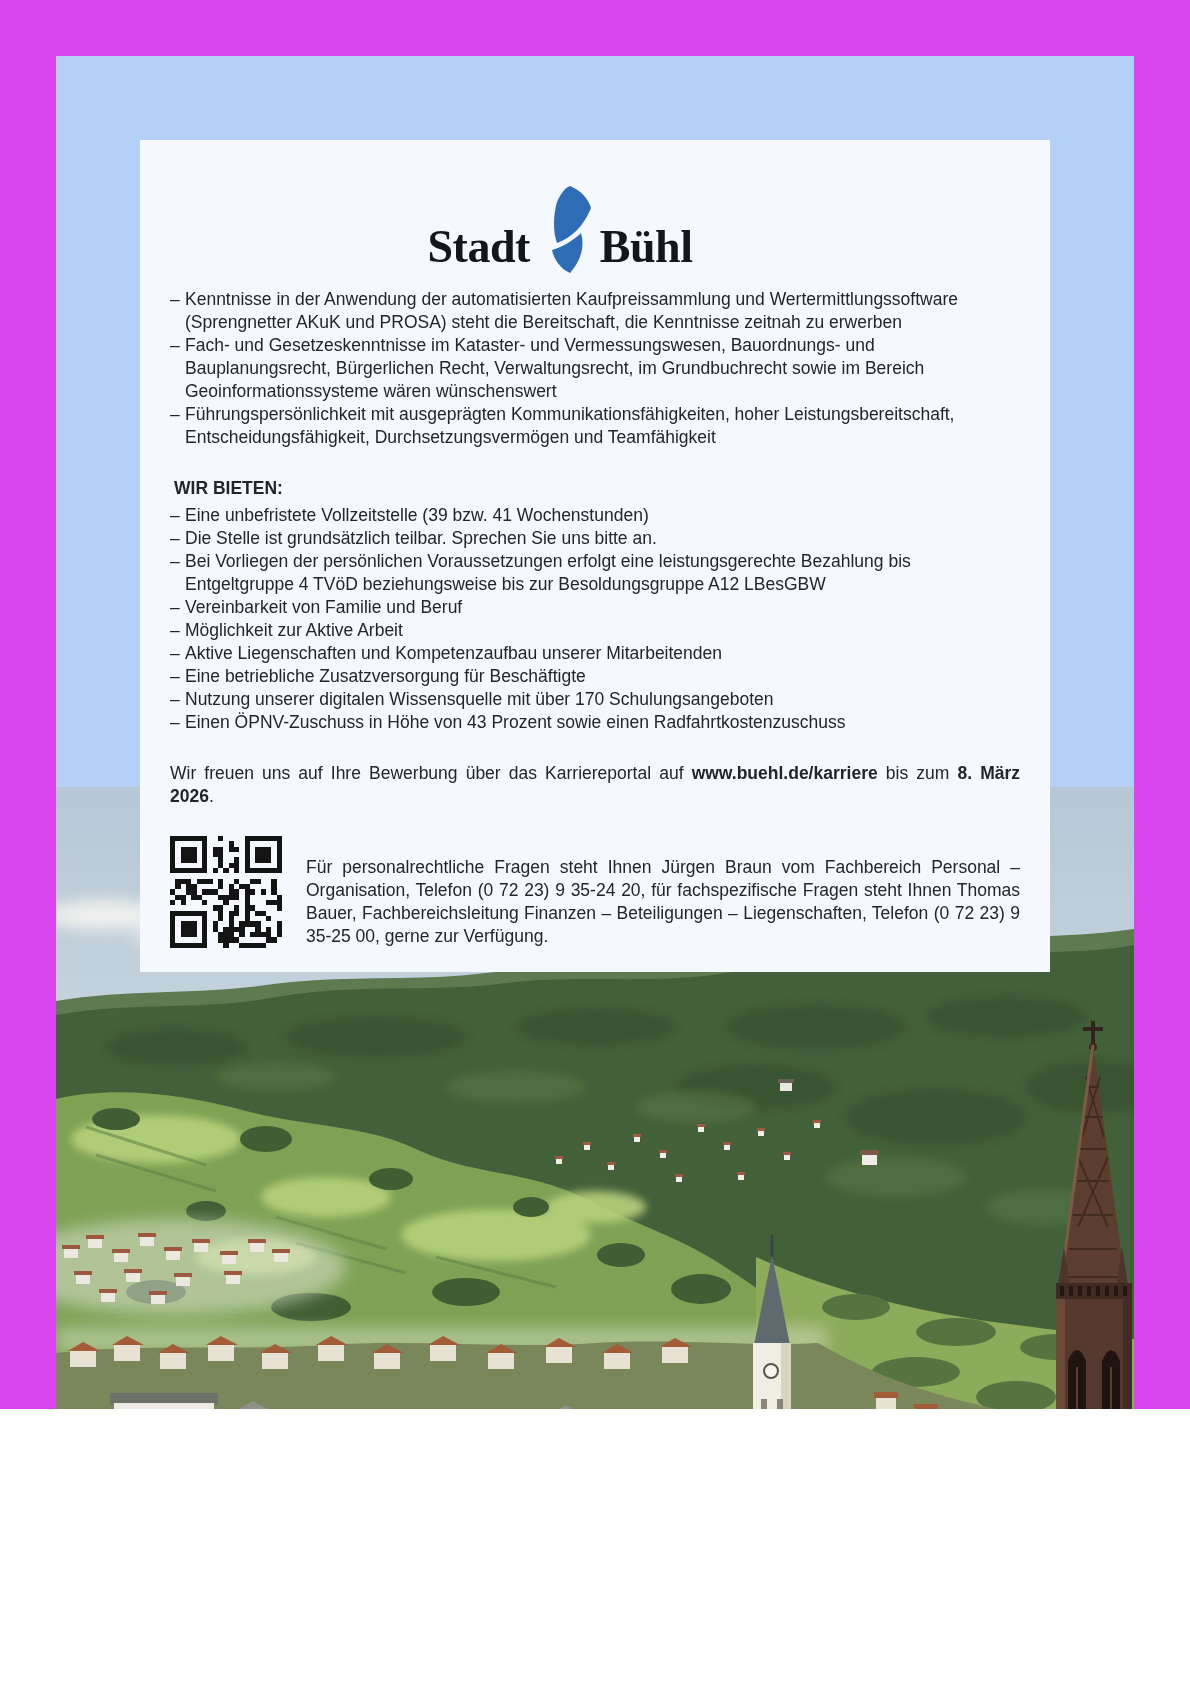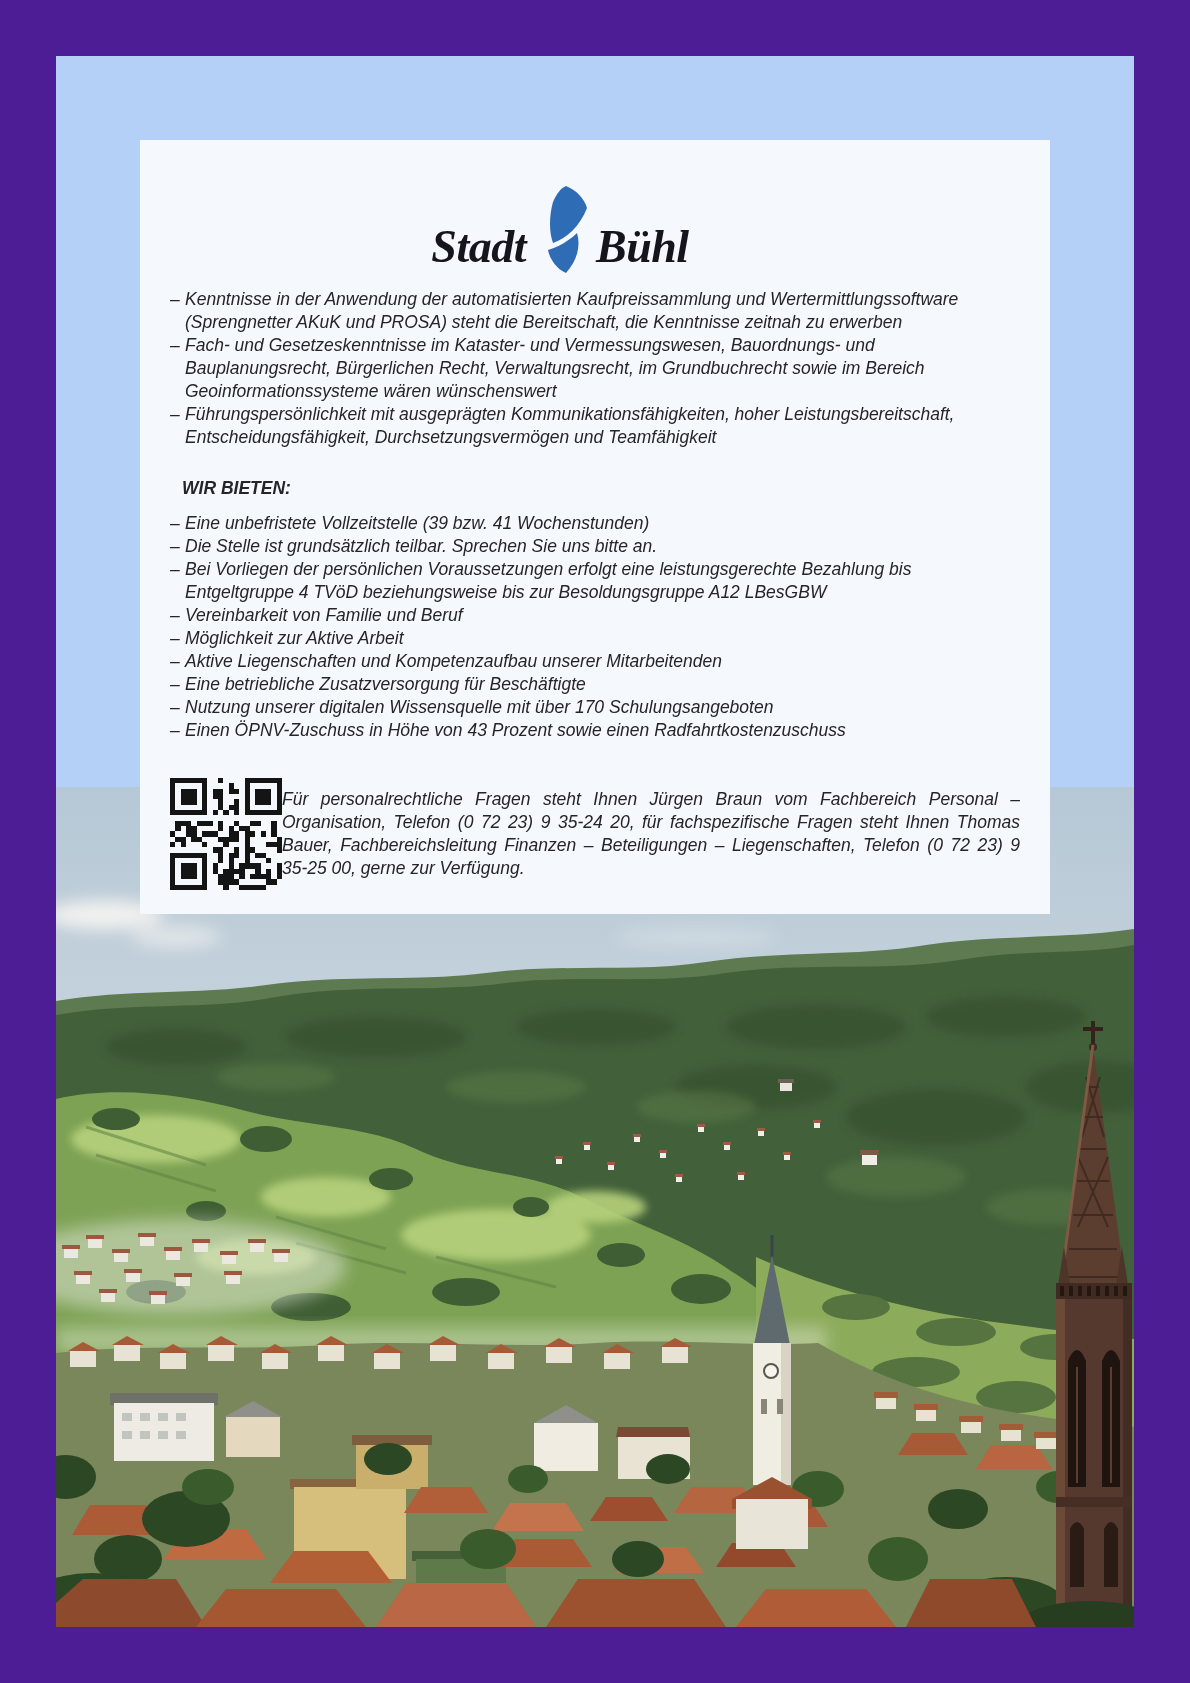--- a/index.html
+++ b/index.html
@@ -1,36 +1,36 @@
 <!DOCTYPE html>
 <html lang="de"><head>
 <meta charset="utf-8">
 <title>Stadt Bühl</title>
 <style>
   html,body{margin:0;padding:0;background:#ffffff;}
-  .page{position:relative;width:1190px;height:1683px;background:#4c1d95;overflow:hidden;
-        font-family:"Liberation Sans", sans-serif;color:#23252b;font-style:italic;}
+  .page{position:relative;width:1190px;height:1409px;background:#d946ef;overflow:hidden;
+        font-family:"Liberation Sans", sans-serif;color:#23252b;}
   .blue-panel{position:absolute;left:56px;top:56px;width:1078px;height:731px;background:#b4d0f6;}
   .photo{position:absolute;left:56px;top:787px;width:1078px;height:840px;}
   .photo svg{display:block;}
   .card{position:absolute;left:140px;top:140px;width:910px;background:#f5f8fd;
         box-sizing:border-box;padding:22px 30px 24px;font-size:17.5px;line-height:23px;}
   .logo-row{display:flex;justify-content:center;align-items:flex-end;height:92px;
             margin:16px 70px 18px 0;}
   .logo-word{font-family:"Liberation Serif", serif;font-weight:bold;font-size:46px;
              line-height:46px;color:#15161d;letter-spacing:-0.5px;}
   .logo-mark{width:52px;height:88px;margin:0 8px -4px 10px;flex:none;}
   .dlist{list-style:none;margin:0 0 28px;padding:0;}
   .dlist li{display:flex;}
   .dlist .dash{width:15px;flex:none;}
   .dlist .txt{flex:1;}
-  .sec-h{margin:12px;font-weight:bold;}
+  .sec-h{margin:4px;font-weight:bold;}
   .just{text-align:justify;margin:0;}
   .b{font-weight:bold;}
-  .contact-row{display:flex;margin-top:36px;align-items:center;}
+  .contact-row{display:flex;gap:24px;margin-top:28px;align-items:flex-end;}
   .qr{width:112px;height:112px;flex:none;}
   .qr svg{display:block;width:112px;height:112px;}
   .contact-text{flex:1;}
 </style>
 </head>
 <body>
 
 <div class="page">
 
   <div class="blue-panel"></div>
@@ -423,20 +423,21 @@
         <li>
           <span class="dash">–</span>
           <span class="txt">Nutzung unserer digitalen Wissensquelle mit über 170 Schulungsangeboten</span>
         </li>
         <li>
           <span class="dash">–</span>
           <span class="txt">Einen ÖPNV-Zuschuss in Höhe von 43 Prozent sowie einen Radfahrtkostenzuschuss</span>
         </li>
       </ul>
 
+    <p class="just"><span>Wir freuen uns auf Ihre Bewerbung über das Karriereportal auf </span><span class="b">www.buehl.de/karriere</span><span> bis zum </span><span class="b">8. März 2026</span><span>.</span></p>
 
     <div class="contact-row">
       <div class="qr">
         <svg id="qr-svg" viewBox="0 0 21 21" shape-rendering="crispEdges" fill="#141414">
             <rect x="0" y="0" width="1" height="1"></rect>
             <rect x="1" y="0" width="1" height="1"></rect>
             <rect x="2" y="0" width="1" height="1"></rect>
             <rect x="3" y="0" width="1" height="1"></rect>
             <rect x="4" y="0" width="1" height="1"></rect>
             <rect x="5" y="0" width="1" height="1"></rect>

